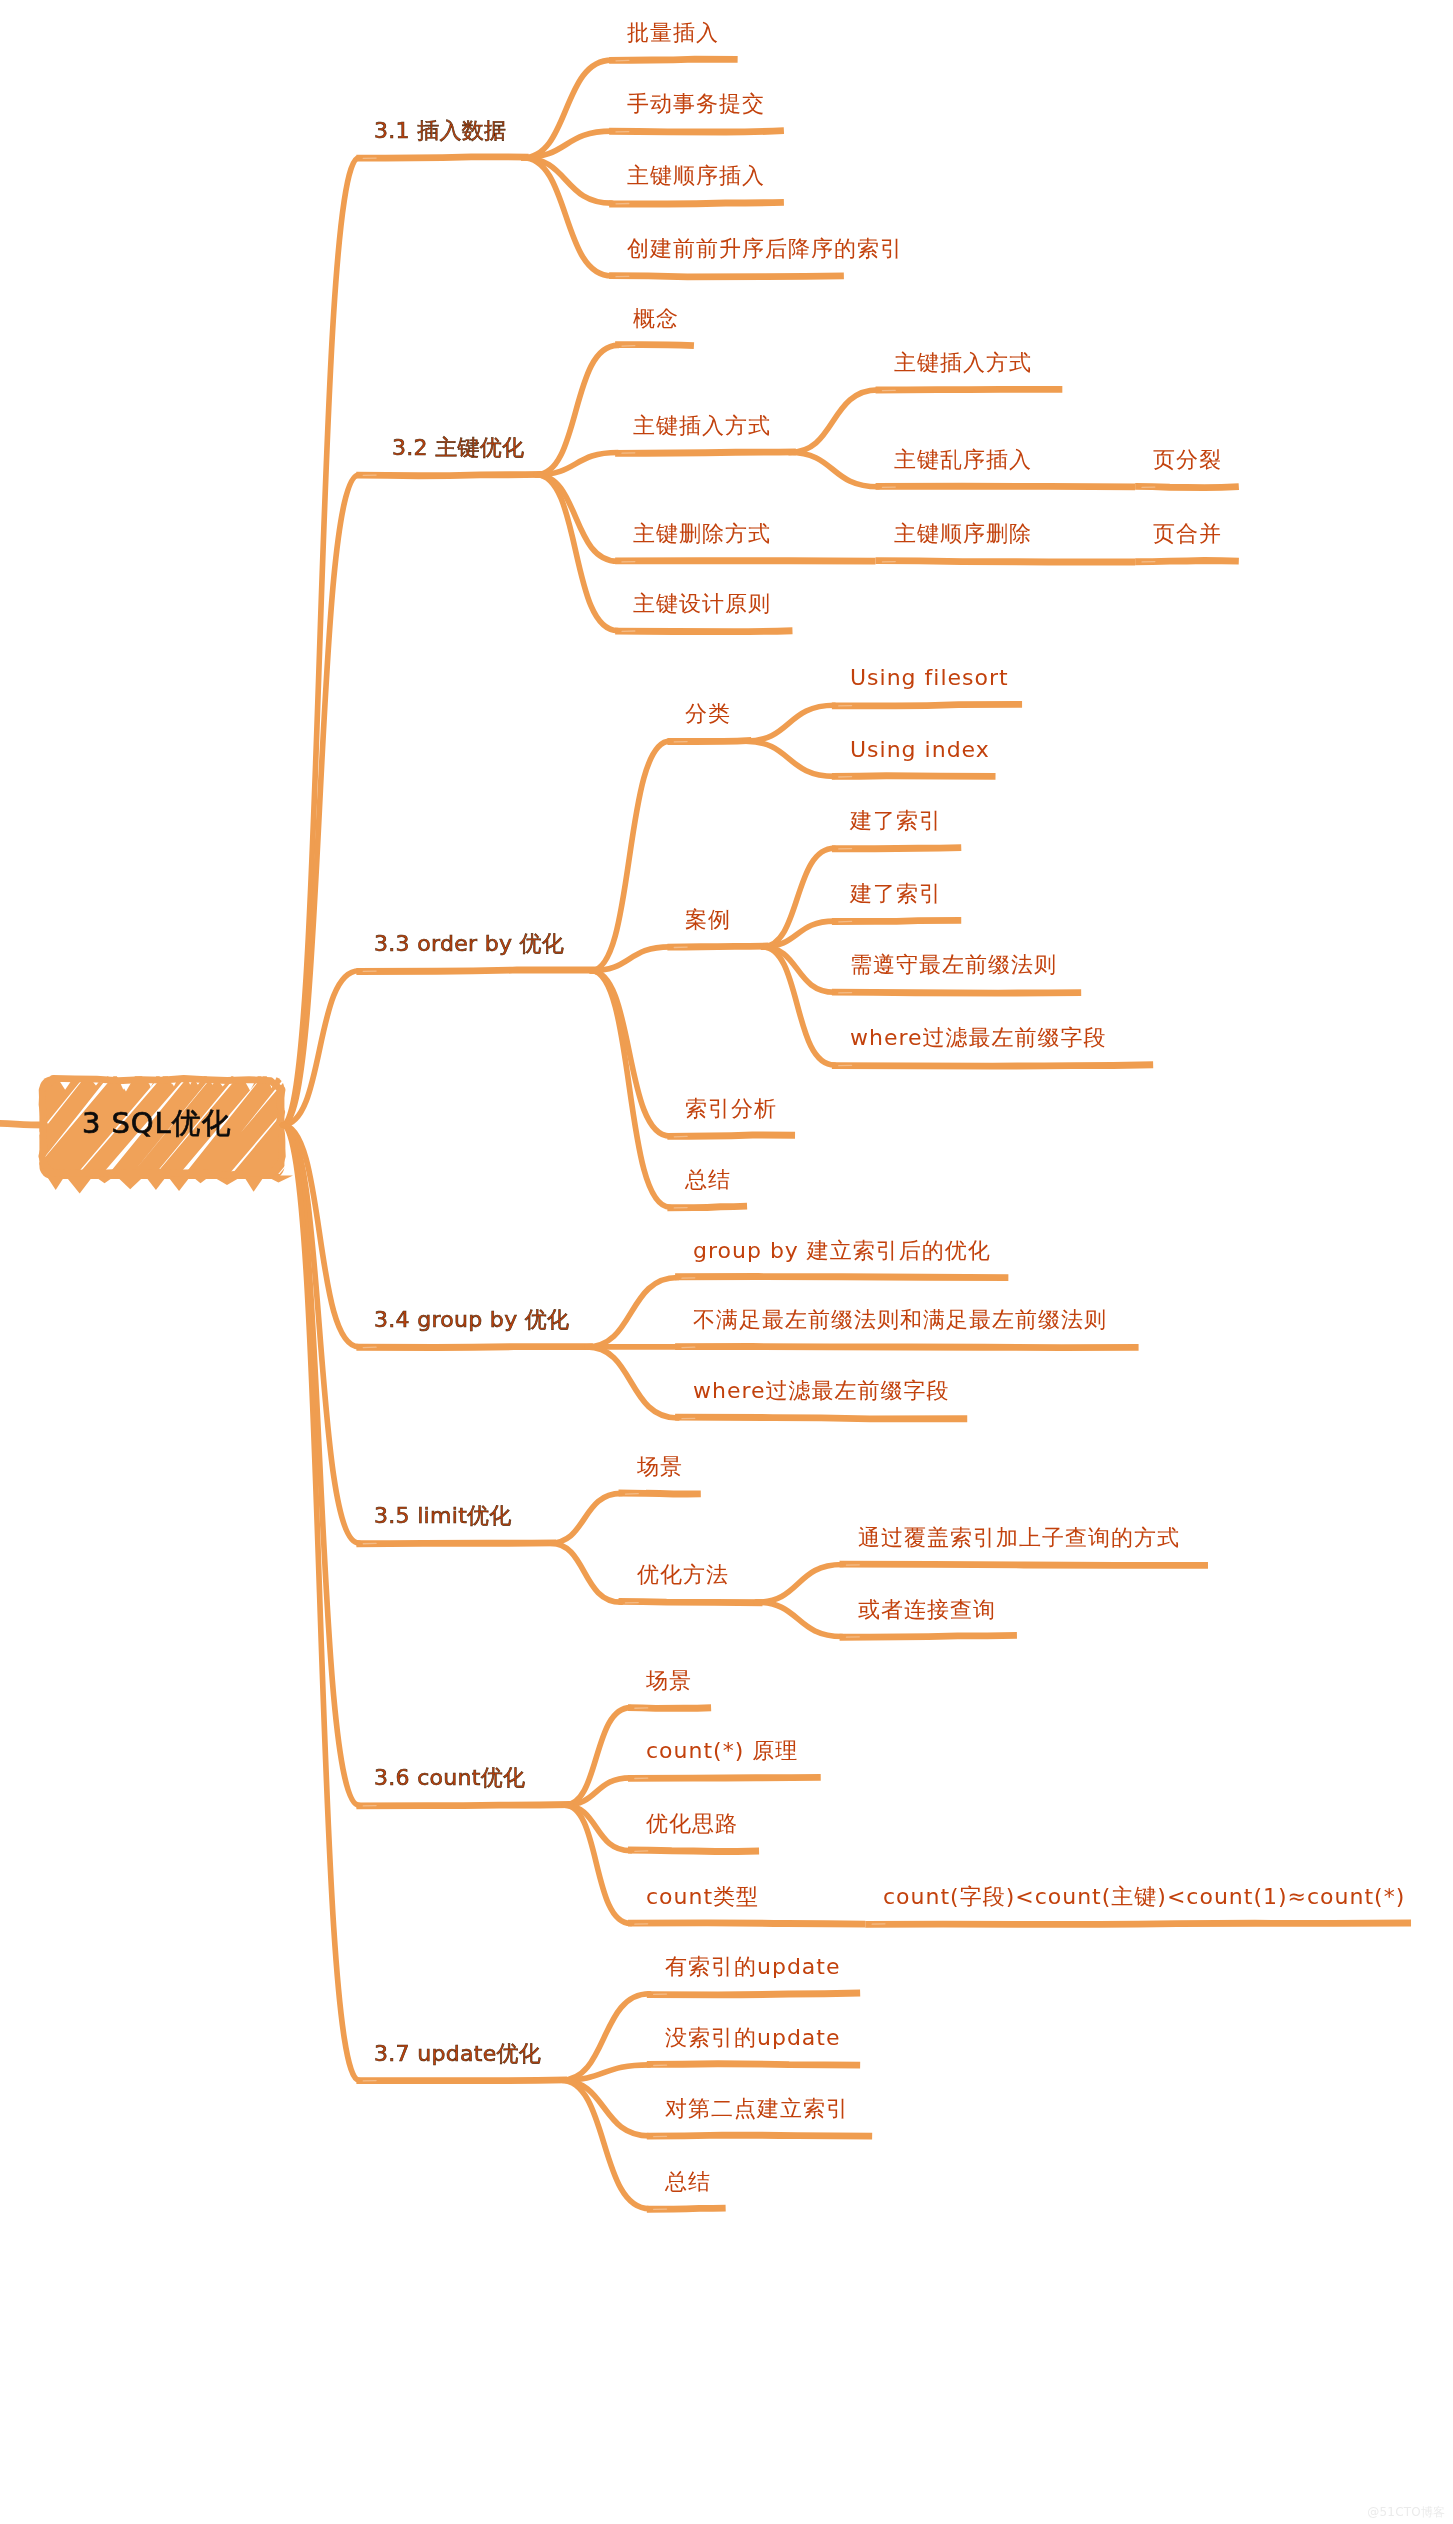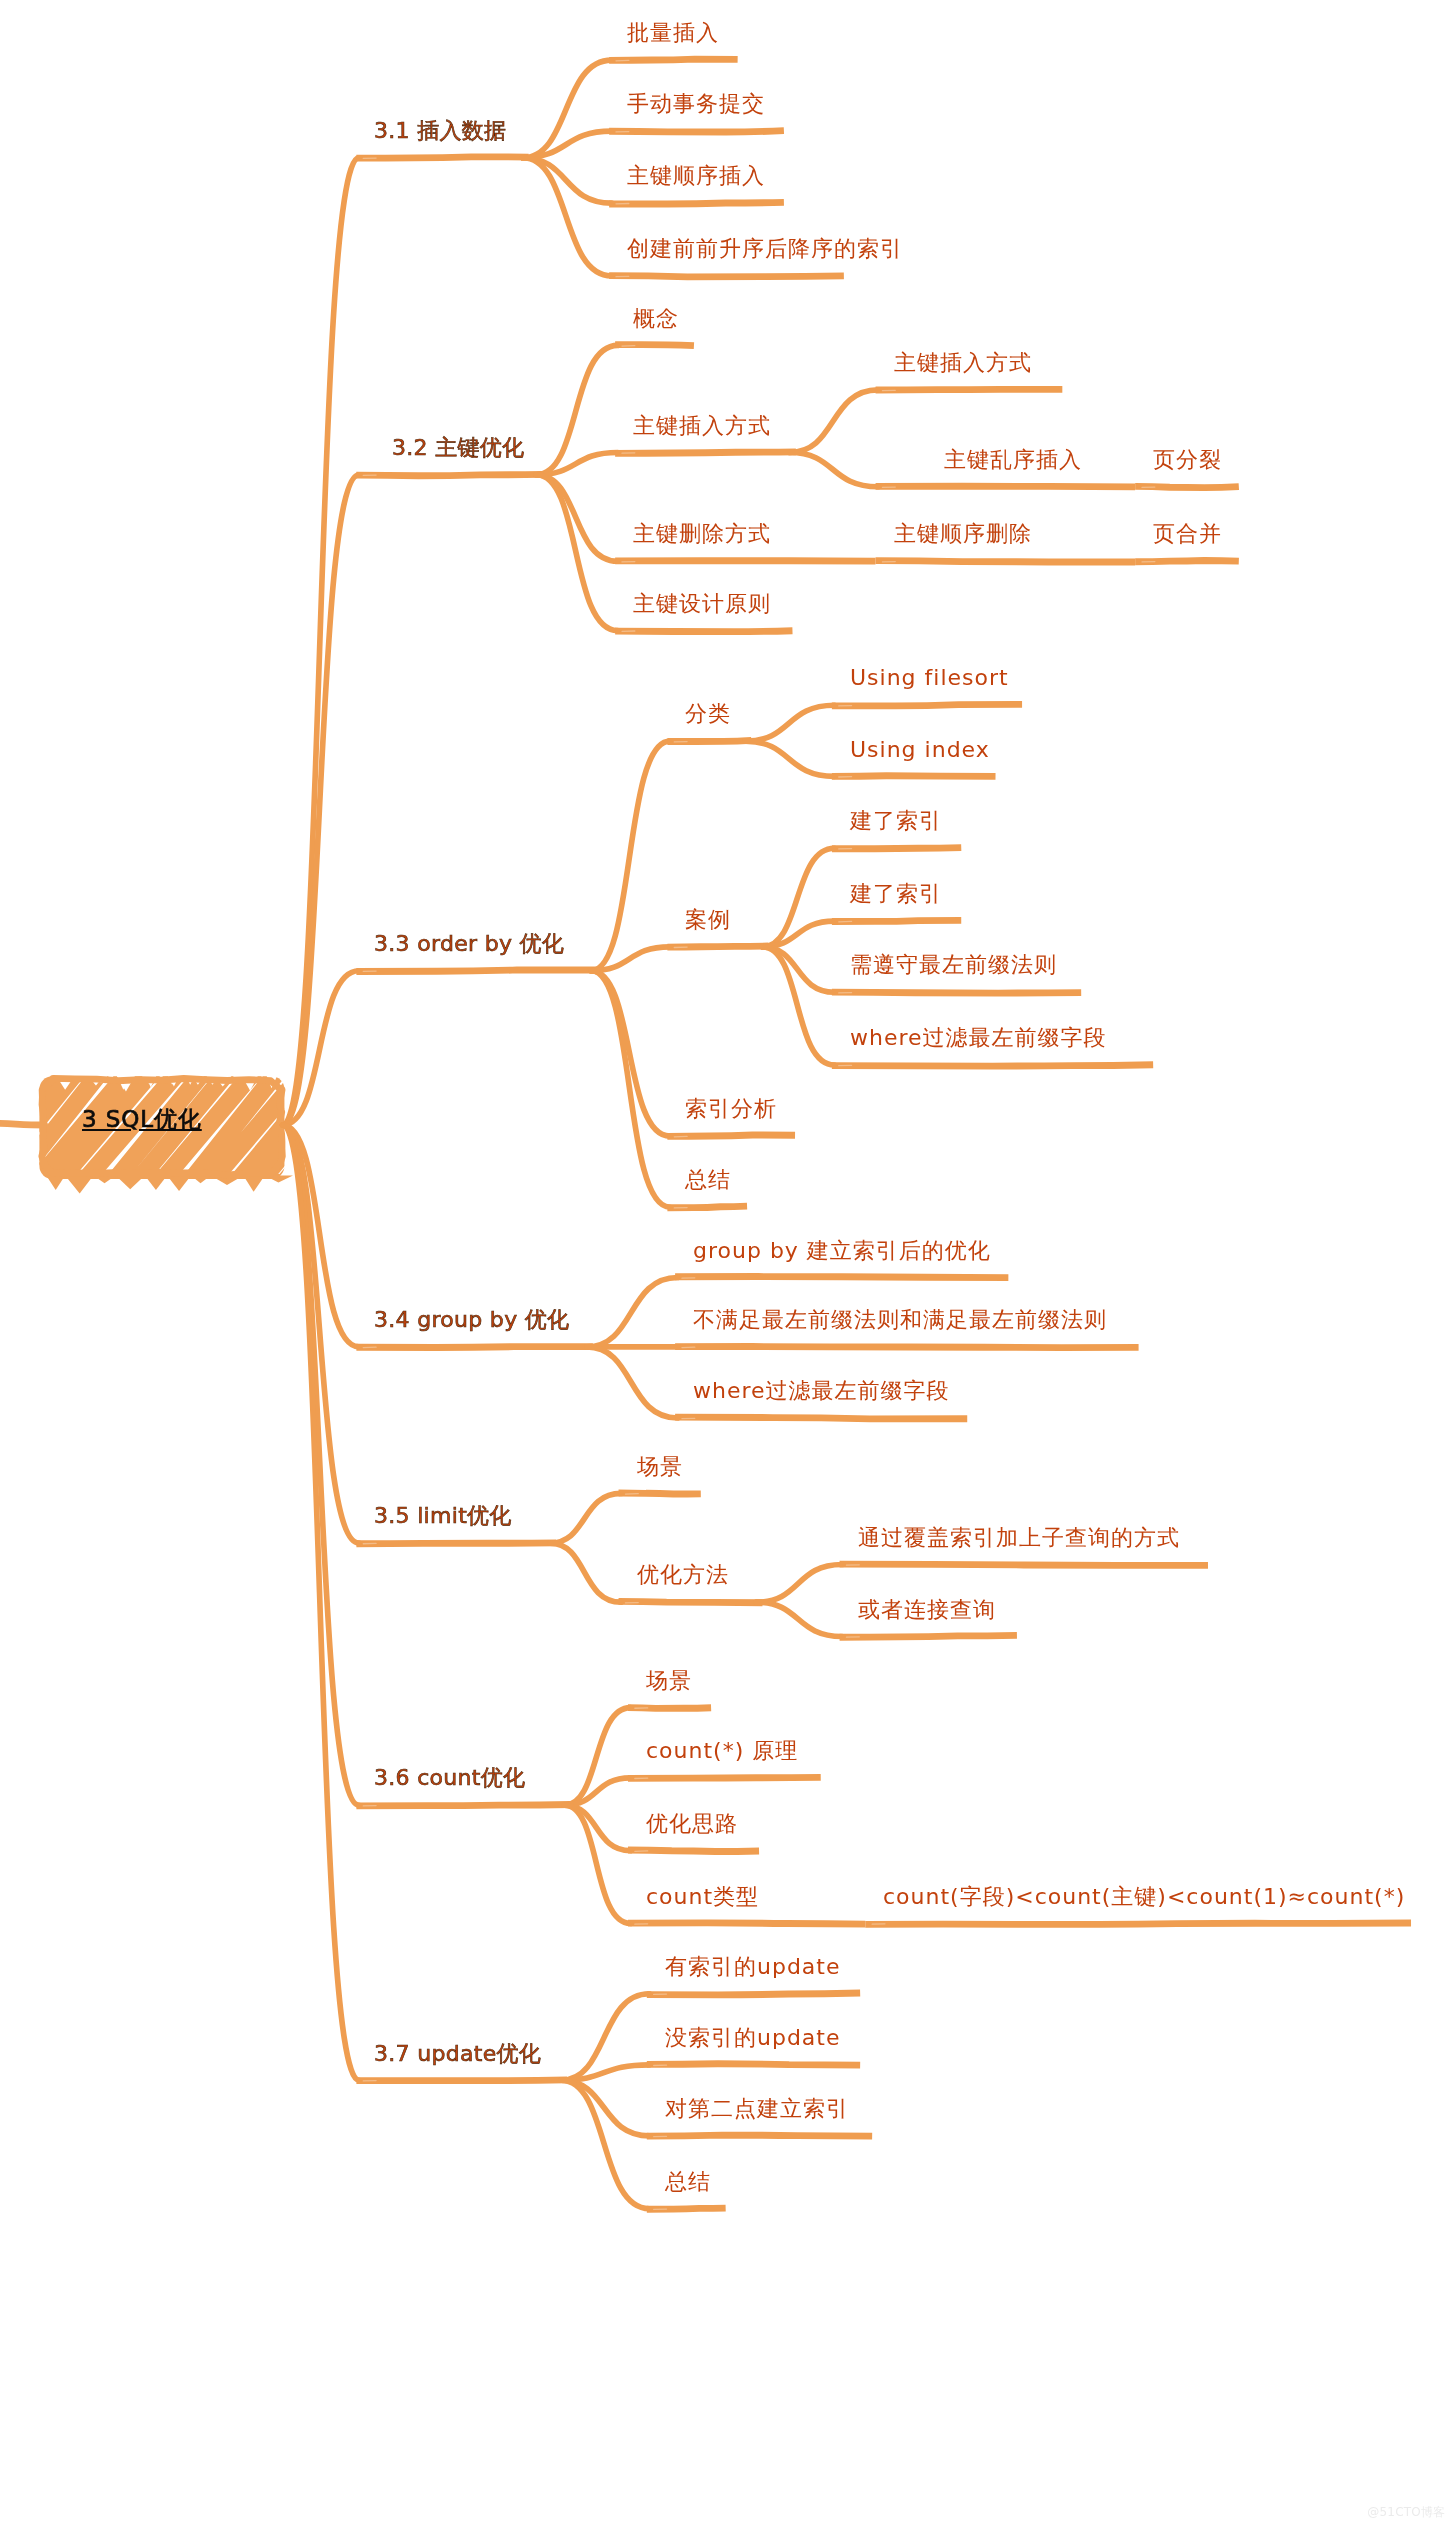--- a/index.html
+++ b/index.html
@@ -2,21 +2,21 @@
 <html style="font-size:13.7px"><head>
 <meta charset="utf-8">
 <style>
   html,body{margin:0;padding:0;background:#fff;}
   body{width:1453px;height:2525px;position:relative;overflow:hidden;
        font-family:"DejaVu Sans","Liberation Sans",sans-serif;}
   #map{position:absolute;left:0;top:0;width:1453px;height:2525px;}
   .lbl{position:absolute;color:#c2410c;white-space:nowrap;
        font-size:22px;line-height:1;letter-spacing:1px;}
   .l1{font-weight:400;letter-spacing:0.3px;-webkit-text-stroke:0.6px #4b2b10;}
-  .root-lbl{position:absolute;color:#0c0c0c;font-size:23px;white-space:nowrap;letter-spacing:0.9px;text-decoration:underline;-webkit-text-stroke:0.7px #0c0c0c;}
+  .root-lbl{position:absolute;color:#0c0c0c;font-size:29px;white-space:nowrap;letter-spacing:0.9px;-webkit-text-stroke:0.7px #0c0c0c;}
   .wm{position:absolute;right:7.7px;bottom:6.9px;color:#ebebeb;font-size:12px;letter-spacing:0.2px;line-height:1;}
 </style>
 </head>
 <body>
 
 <svg id="map" viewBox="0 0 1696 2947" xmlns="http://www.w3.org/2000/svg">
 <style>.ul,.cn{stroke:#ef9d50;fill:none;stroke-linejoin:round}.ul{stroke-linecap:butt}.cn{stroke-linecap:round}.hl{stroke:#f6c79b;stroke-width:1.5;fill:none;stroke-linecap:round;opacity:.75}</style>
 <g>
       <path d="M -10 1311 C 14 1311, 24 1313, 52 1313" stroke="#f0a259" stroke-width="8" fill="none" stroke-linecap="round"></path>
 <defs>
@@ -372,21 +372,21 @@
 </svg>
 <div class="lbl l1" style="left:374px;top:120px">3.1 插入数据</div>
 <div class="lbl l2" style="left:627px;top:22px">批量插入</div>
 <div class="lbl l2" style="left:627px;top:93px">手动事务提交</div>
 <div class="lbl l2" style="left:627px;top:165px">主键顺序插入</div>
 <div class="lbl l2" style="left:627px;top:238px">创建前前升序后降序的索引</div>
 <div class="lbl l1" style="left:392px;top:437px">3.2 主键优化</div>
 <div class="lbl l2" style="left:633px;top:308px">概念</div>
 <div class="lbl l2" style="left:633px;top:415px">主键插入方式</div>
 <div class="lbl l3" style="left:894px;top:352px">主键插入方式</div>
-<div class="lbl l3" style="left:944px;top:449px">主键乱序插入</div>
+<div class="lbl l3" style="left:894px;top:449px">主键乱序插入</div>
 <div class="lbl l4" style="left:1153px;top:449px">页分裂</div>
 <div class="lbl l2" style="left:633px;top:523px">主键删除方式</div>
 <div class="lbl l3" style="left:894px;top:523px">主键顺序删除</div>
 <div class="lbl l4" style="left:1153px;top:523px">页合并</div>
 <div class="lbl l2" style="left:633px;top:593px">主键设计原则</div>
 <div class="lbl l1" style="left:374px;top:933px">3.3 order by 优化</div>
 <div class="lbl l2" style="left:685px;top:703px">分类</div>
 <div class="lbl l3" style="left:850px;top:667px">Using filesort</div>
 <div class="lbl l3" style="left:850px;top:739px">Using index</div>
 <div class="lbl l2" style="left:685px;top:909px">案例</div>

